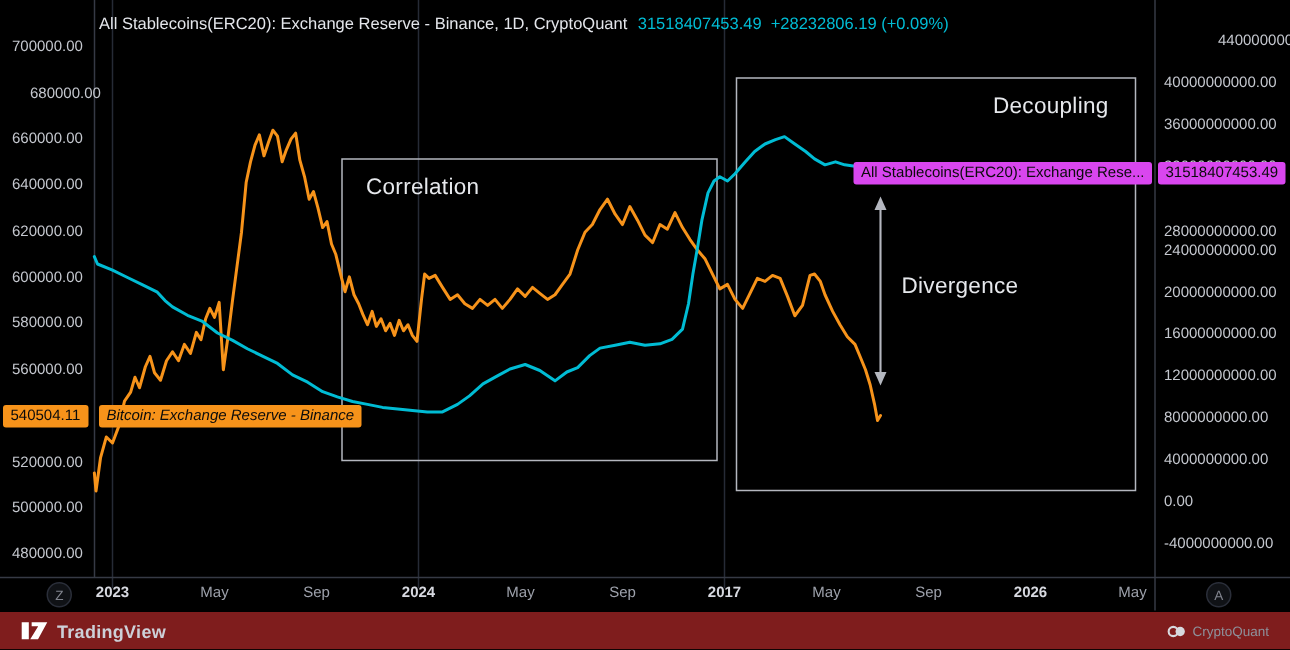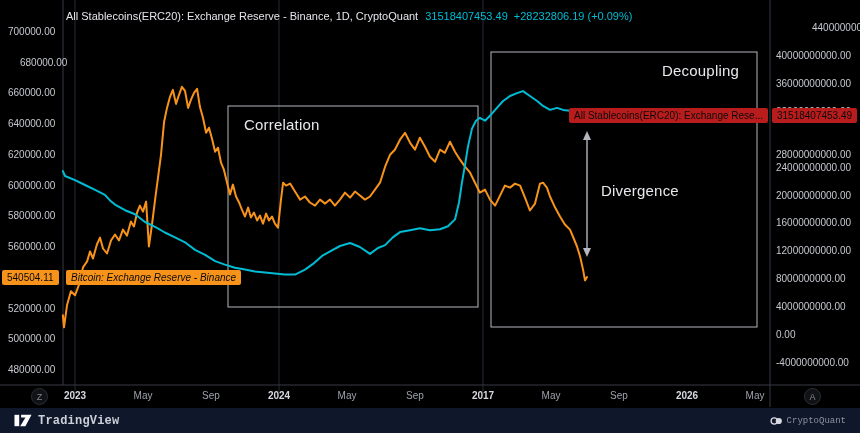--- a/index.html
+++ b/index.html
@@ -7,28 +7,28 @@
        font-family:"Liberation Sans",sans-serif;-webkit-font-smoothing:antialiased;}
   #plot-svg{position:absolute;left:0;top:0;}
   .axis-label{position:absolute;font-size:10px;color:#c5c8cf;white-space:nowrap;line-height:12px;}
   #legend{position:absolute;left:66px;top:8px;font-size:11px;line-height:17px;white-space:nowrap;z-index:6;}
   .lname{color:#e4e6eb;margin-right:7px;}
   .lval{margin-right:6px;}
   .cyan{color:#00bcd4;} .orange{color:#f7931a;}
   .tag{position:absolute;height:15px;line-height:15px;font-size:10px;border-radius:2px;
        padding:0 5px;color:#0b0b0b;white-space:nowrap;z-index:5;}
   .tag.orange-bg{background:#f7931a;}
-  .tag.cyan-bg{background:#b91c1c;}
+  .tag.cyan-bg{background:#d946ef;}
   .annot-label{position:absolute;font-size:15px;color:#e6e8ec;white-space:nowrap;z-index:4;letter-spacing:.2px;}
   .time-label{position:absolute;top:390px;transform:translateX(-50%);font-size:10px;color:#9da1ab;z-index:3;}
   .time-label.year{font-weight:700;color:#d6d8df;}
   .scale-btn{position:absolute;width:17px;height:17px;border-radius:50%;background:#23273077;
        color:#82858f;font-size:9px;line-height:17px;text-align:center;z-index:6;border:1px solid #2a2e39;box-sizing:border-box;}
-  #footer{position:absolute;left:0;top:408px;width:860px;height:25px;background:#0f172a;z-index:7;
-          display:flex;align-items:center;justify-content:space-between;font-family:Liberation Mono, monospace;}
+  #footer{position:absolute;left:0;top:408px;width:860px;height:25px;background:#7f1d1d;z-index:7;
+          display:flex;align-items:center;justify-content:space-between;}
   #brand{display:flex;align-items:center;margin-left:14px;}
   #brand span{color:#cdd0d8;font-size:12px;font-weight:600;margin-left:6px;letter-spacing:.2px;}
   #watermark{display:flex;align-items:center;margin-right:14px;}
   #watermark span{color:#8e919b;font-size:9px;margin-left:4px;}
 </style>
 </head>
 <body>
 
 <div id="app">
 

